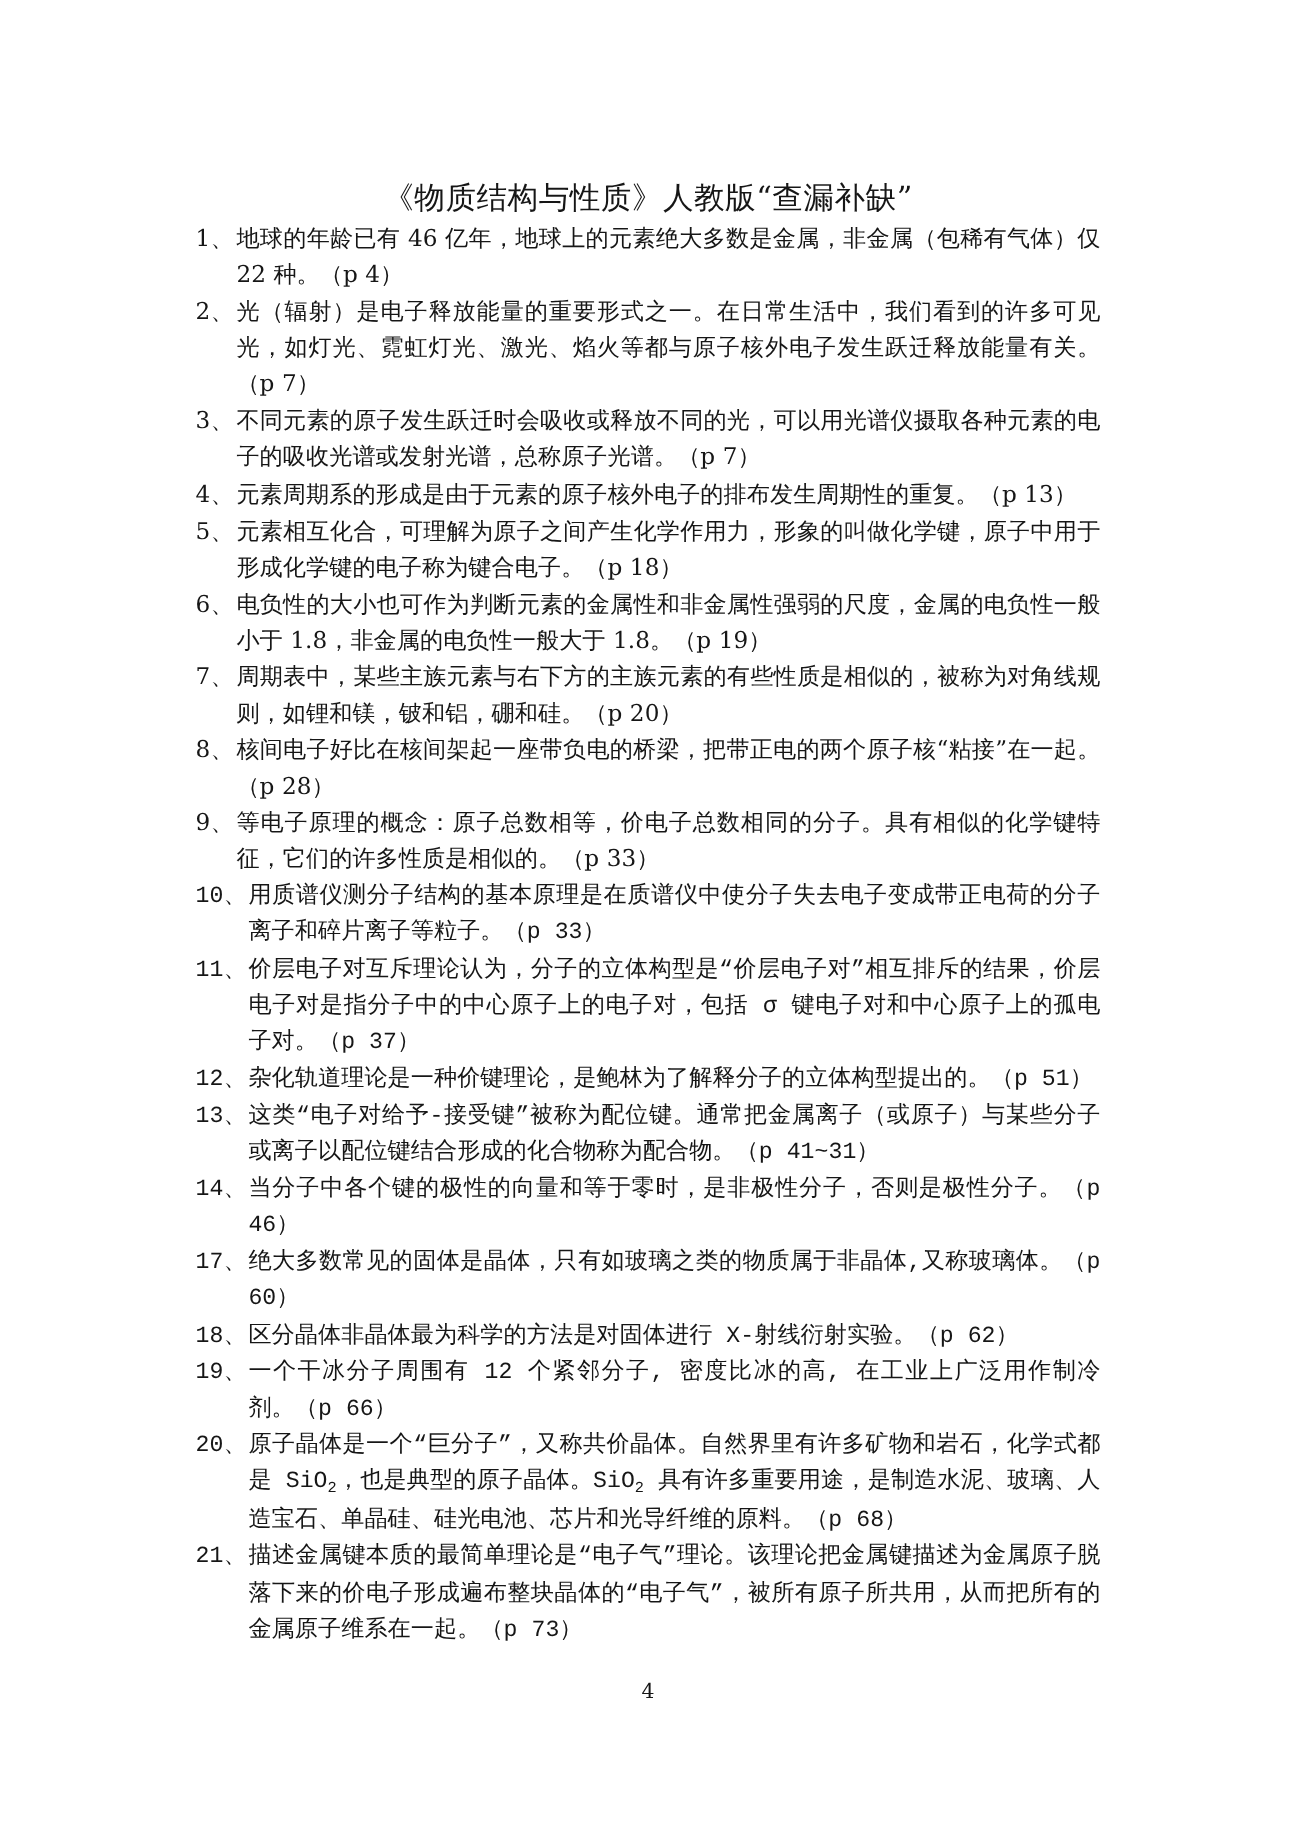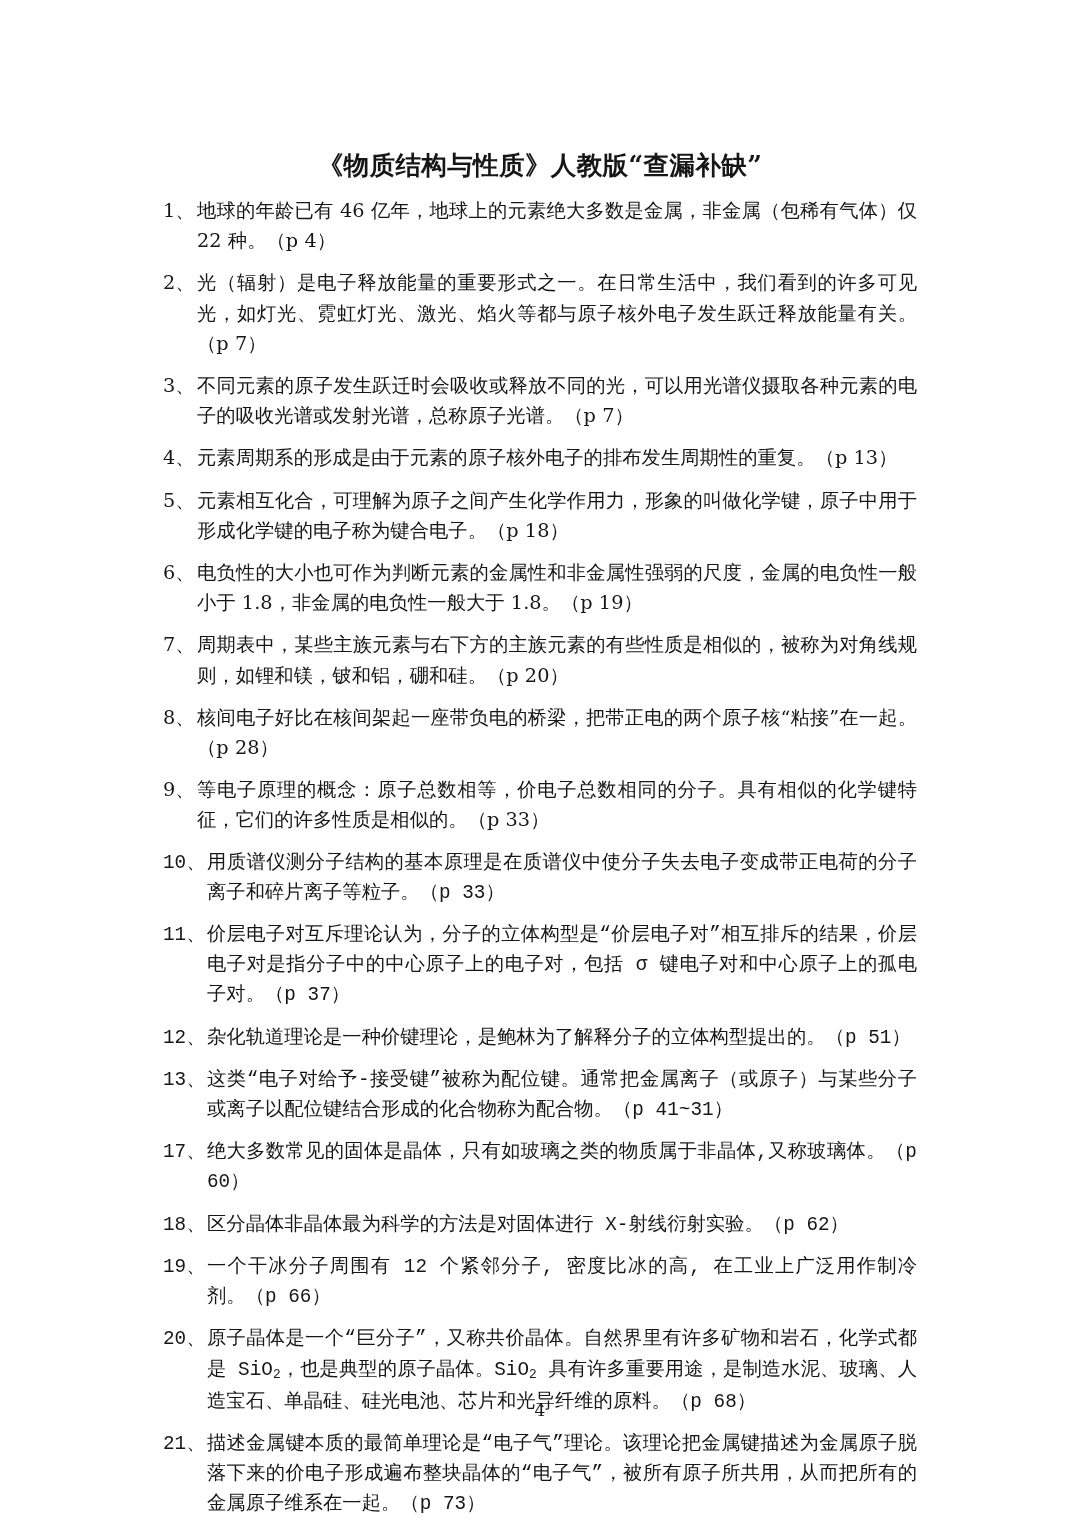--- a/index.html
+++ b/index.html
@@ -29,21 +29,21 @@
     overflow: hidden;
   }
 
   .doc-title {
     position: absolute;
     left: 0;
     top: 133px;
     width: 1080px;
     text-align: center;
     font-size: 25.5px;
-    font-weight: bold;
+    font-weight: normal;
     letter-spacing: 0.4px;
     line-height: 1.2;
     font-family: "DejaVu Serif", "Liberation Serif", serif;
   }
 
   .item-list {
     position: absolute;
     left: 163px;
     top: 184px;
     width: 754px;
@@ -71,21 +71,20 @@
     top: 0;
     width: 34px;
     text-align: left;
     font-size: 19.3px;
     line-height: 30.2px;
     white-space: nowrap;
   }
 
   .item-body {
     display: block;
-    margin-top: 12px;
   }
 
   
   .item.wide {
     padding-left: 44px;
     font-family: Liberation Mono, monospace;
   }
   .item.wide .item-num {
     width: 44px;
   }
@@ -168,20 +167,24 @@
       </li>
       <li class="item wide">
         <span class="item-num">12、</span>
         <span class="item-body">杂化轨道理论是一种价键理论，是鲍林为了解释分子的立体构型提出的。（p 51）</span>
       </li>
       <li class="item wide">
         <span class="item-num">13、</span>
         <span class="item-body">这类“电子对给予-接受键”被称为配位键。通常把金属离子（或原子）与某些分子或离子以配位键结合形成的化合物称为配合物。（p 41~31）</span>
       </li>
       <li class="item wide">
+        <span class="item-num">14、</span>
+        <span class="item-body">当分子中各个键的极性的向量和等于零时，是非极性分子，否则是极性分子。（p 46）</span>
+      </li>
+      <li class="item wide">
         <span class="item-num">17、</span>
         <span class="item-body">绝大多数常见的固体是晶体，只有如玻璃之类的物质属于非晶体,又称玻璃体。（p 60）</span>
       </li>
       <li class="item wide">
         <span class="item-num">18、</span>
         <span class="item-body">区分晶体非晶体最为科学的方法是对固体进行 X-射线衍射实验。（p 62）</span>
       </li>
       <li class="item wide">
         <span class="item-num">19、</span>
         <span class="item-body">一个干冰分子周围有 12 个紧邻分子, 密度比冰的高, 在工业上广泛用作制冷剂。（p 66）</span>

